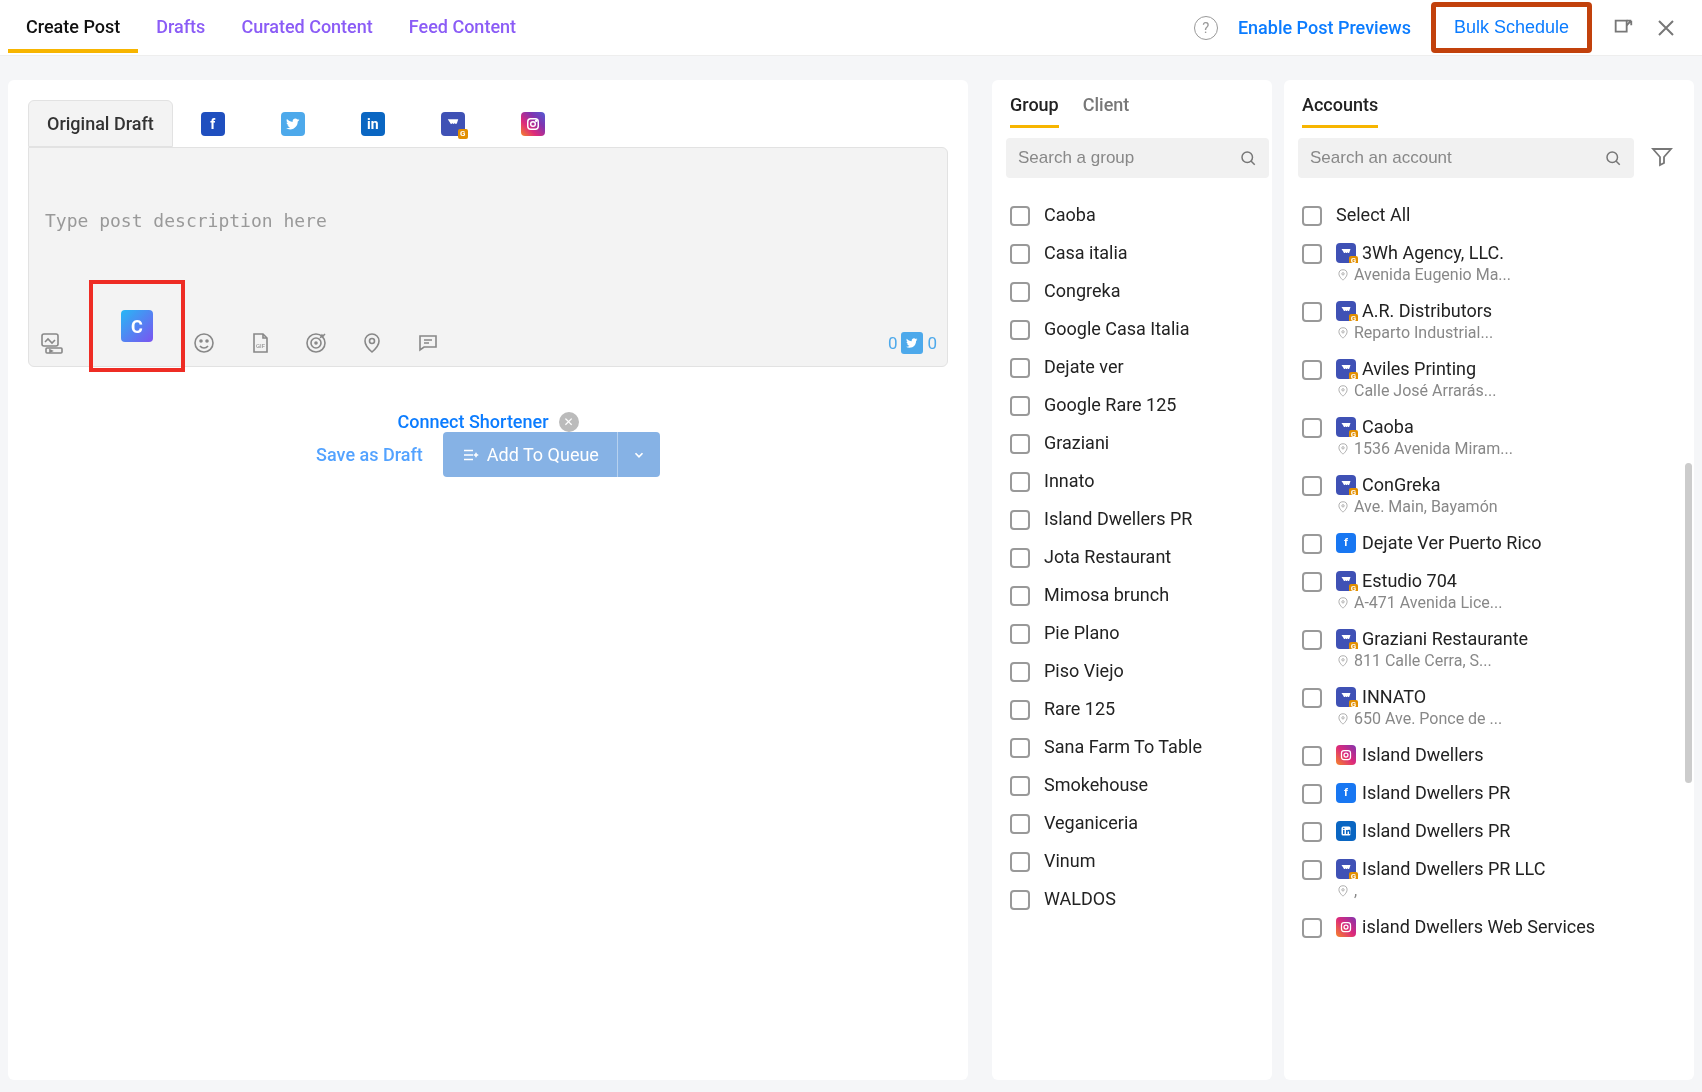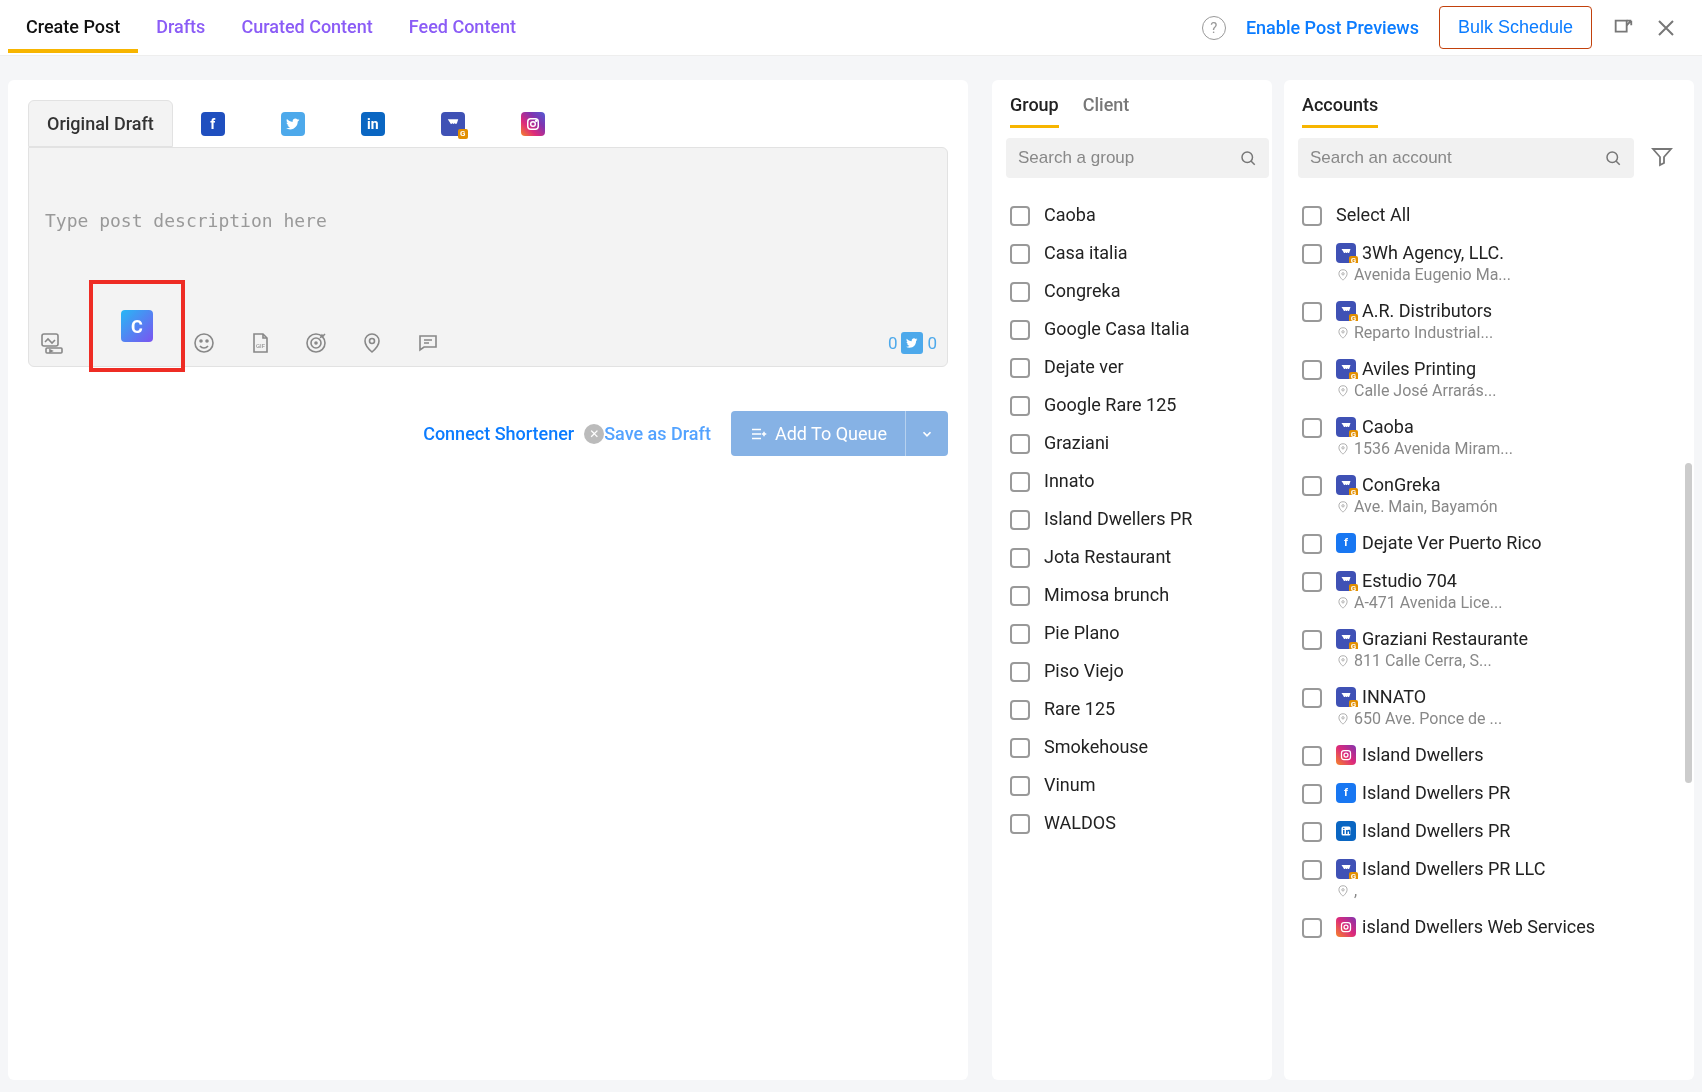--- a/index.html
+++ b/index.html
@@ -4,21 +4,21 @@
 <style>
 * { box-sizing: border-box; margin: 0; padding: 0; }
 body { font-family: -apple-system, BlinkMacSystemFont, "Segoe UI", Roboto, Helvetica, Arial, sans-serif; background: #f5f6f8; width: 1702px; height: 1092px; overflow: hidden; color: #333; }
 .topbar { display: flex; align-items: center; justify-content: space-between; background: #fff; height: 56px; padding: 0 24px 0 8px; border-bottom: 1px solid #eee; }
 .topbar-left { display: flex; align-items: flex-start; }
 .top-tab { font-size: 18px; padding: 14px 18px 12px; color: #8b5cf6; cursor: pointer; font-weight: 500; }
 .top-tab.active { color: #111; border-bottom: 4px solid #f7b500; }
 .topbar-right { display: flex; align-items: center; gap: 20px; }
 .help-icon { width: 24px; height: 24px; border: 1.5px solid #999; border-radius: 50%; display: flex; align-items: center; justify-content: center; color: #999; font-size: 15px; cursor: pointer; }
 .link-blue { color: #0b7cff; font-size: 18px; cursor: pointer; font-weight: 500; }
-.btn-outline-blue { border: 1px solid #c2410c; color: #0b7cff; background: #fff; border-radius: 4px; padding: 10px 18px; font-size: 18px; cursor: pointer; font-weight: 500; }
+.btn-outline-blue { border: 5px solid #c2410c; color: #0b7cff; background: #fff; border-radius: 4px; padding: 10px 18px; font-size: 18px; cursor: pointer; font-weight: 500; }
 .icon-btn { color: #777; cursor: pointer; display: inline-flex; }
 .main { display: flex; gap: 24px; padding: 24px 8px 8px 8px; height: calc(100% - 56px); }
 .editor-panel { flex: 0 0 960px; background: #fff; border-radius: 6px; padding: 20px; height: 1000px; }
 .editor-tabs { display: flex; align-items: center; gap: 0; }
 .editor-tab { font-size: 18px; padding: 12px 18px; border-radius: 6px 6px 0 0; color: #333; font-weight: 500; }
 .editor-tab.pill { background: #f3f3f3; border: 1px solid #e2e2e2; }
 .network-icon { width: 24px; height: 24px; display: inline-flex; align-items: center; justify-content: center; border-radius: 4px; color: #fff; font-size: 14px; font-weight: bold; margin: 0 28px; cursor: pointer; }
 .fb { background: #1f4fbf; }
 .tw { background: #4da9eb; }
 .li { background: #0a66c2; }
@@ -28,21 +28,21 @@
 .editor-box { background: #f3f3f3; border: 1px solid #e2e2e2; border-radius: 0 6px 6px 6px; height: 220px; padding: 14px 16px; position: relative; }
 .editor-box textarea { width: 100%; height: 110px; background: transparent; border: none; resize: none; outline: none; font-size: 18px; color: #777; margin-top: 48px; }
 .editor-box textarea::placeholder { color: #999; }
 .editor-toolbar { position: absolute; bottom: 10px; left: 10px; right: 10px; display: flex; align-items: center; justify-content: space-between; }
 .toolbar-left { display: flex; align-items: center; gap: 30px; }
 .tool-icon { color: #888; cursor: pointer; display: inline-flex; width: 26px; height: 26px; align-items: center; justify-content: center; }
 .canva-highlight { border: 4px solid #ee2c24; padding: 18px; position: absolute; left: 60px; bottom: -6px; width: 96px; height: 92px; display:flex; align-items:center; justify-content:center; }
 .canva-badge { width: 32px; height: 32px; background: linear-gradient(135deg,#27b8f5,#7b53f0); border-radius: 4px; display: flex; align-items: center; justify-content: center; color: #fff; font-weight: bold; font-size: 18px; cursor: pointer; }
 .counter { display: flex; align-items: center; gap: 4px; font-size: 17px; color: #4da9eb; }
 .counter .tw-badge { background: #4da9eb; color: #fff; width: 22px; height: 22px; border-radius: 3px; display:inline-flex; align-items:center; justify-content:center; }
-.editor-footer { display: flex; align-items: center; justify-content: flex-end; margin-top: 44px; }
+.editor-footer { display: flex; align-items: center; justify-content: space-between; margin-top: 44px; flex-direction: column; }
 .footer-left { display: flex; align-items: center; gap: 10px; }
 .close-chip { width: 20px; height: 20px; border-radius: 50%; background: #bbb; color: #fff; display:inline-flex; align-items:center; justify-content:center; font-size:12px; cursor:pointer; }
 .footer-right { display: flex; align-items: center; gap: 20px; }
 .queue-btn { display: flex; align-items: stretch; }
 .queue-main { background: #86b2e5; color: #fff; padding: 12px 18px; font-size: 18px; border-radius: 4px 0 0 4px; display:flex; align-items:center; gap:8px; cursor:pointer; }
 .queue-caret { background: #86b2e5; color: #fff; padding: 12px 14px; border-left: 1px solid rgba(255,255,255,0.4); border-radius: 0 4px 4px 0; cursor:pointer; display:flex; align-items:center; }
 .side-panel { flex: 1; display: flex; gap: 0; }
 .col { background: #fff; border-radius: 6px; display:flex; flex-direction:column; height: 1000px; overflow:hidden; }
 .col.group { flex: 0 0 280px; border-right: 0; margin-right: 12px; }
 .col.accounts { flex: 1; }
@@ -306,21 +306,33 @@
           </div>
           <div class="list-item">
             <div class="checkbox"></div>
             <div class="item-body">
               <div class="item-title">Rare 125</div>
             </div>
           </div>
           <div class="list-item">
             <div class="checkbox"></div>
             <div class="item-body">
+              <div class="item-title">Sana Farm To Table</div>
+            </div>
+          </div>
+          <div class="list-item">
+            <div class="checkbox"></div>
+            <div class="item-body">
               <div class="item-title">Smokehouse</div>
+            </div>
+          </div>
+          <div class="list-item">
+            <div class="checkbox"></div>
+            <div class="item-body">
+              <div class="item-title">Veganiceria</div>
             </div>
           </div>
           <div class="list-item">
             <div class="checkbox"></div>
             <div class="item-body">
               <div class="item-title">Vinum</div>
             </div>
           </div>
           <div class="list-item">
             <div class="checkbox"></div>

